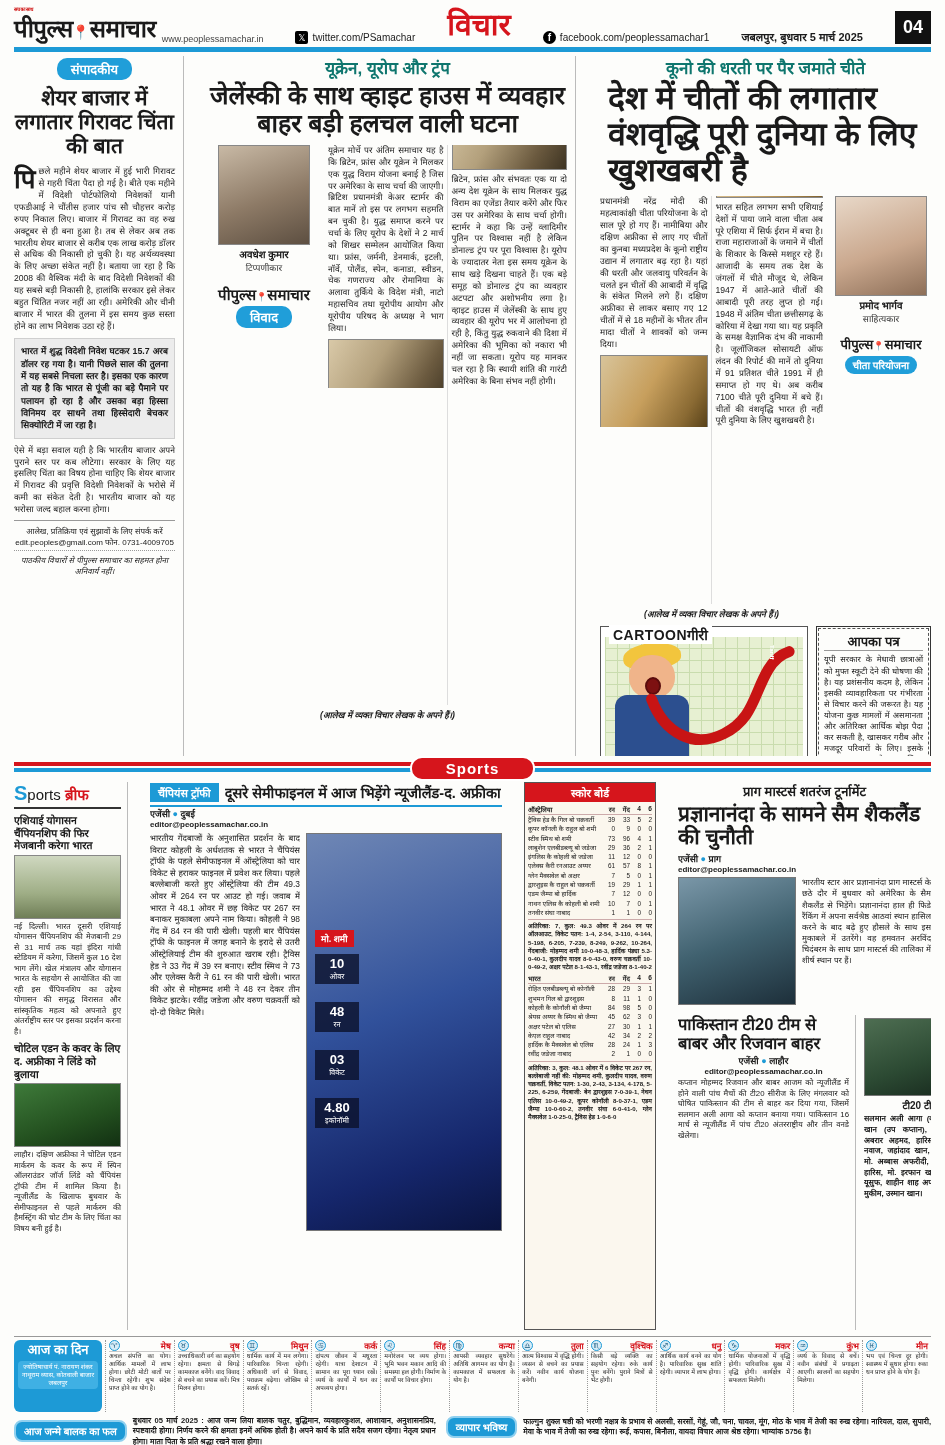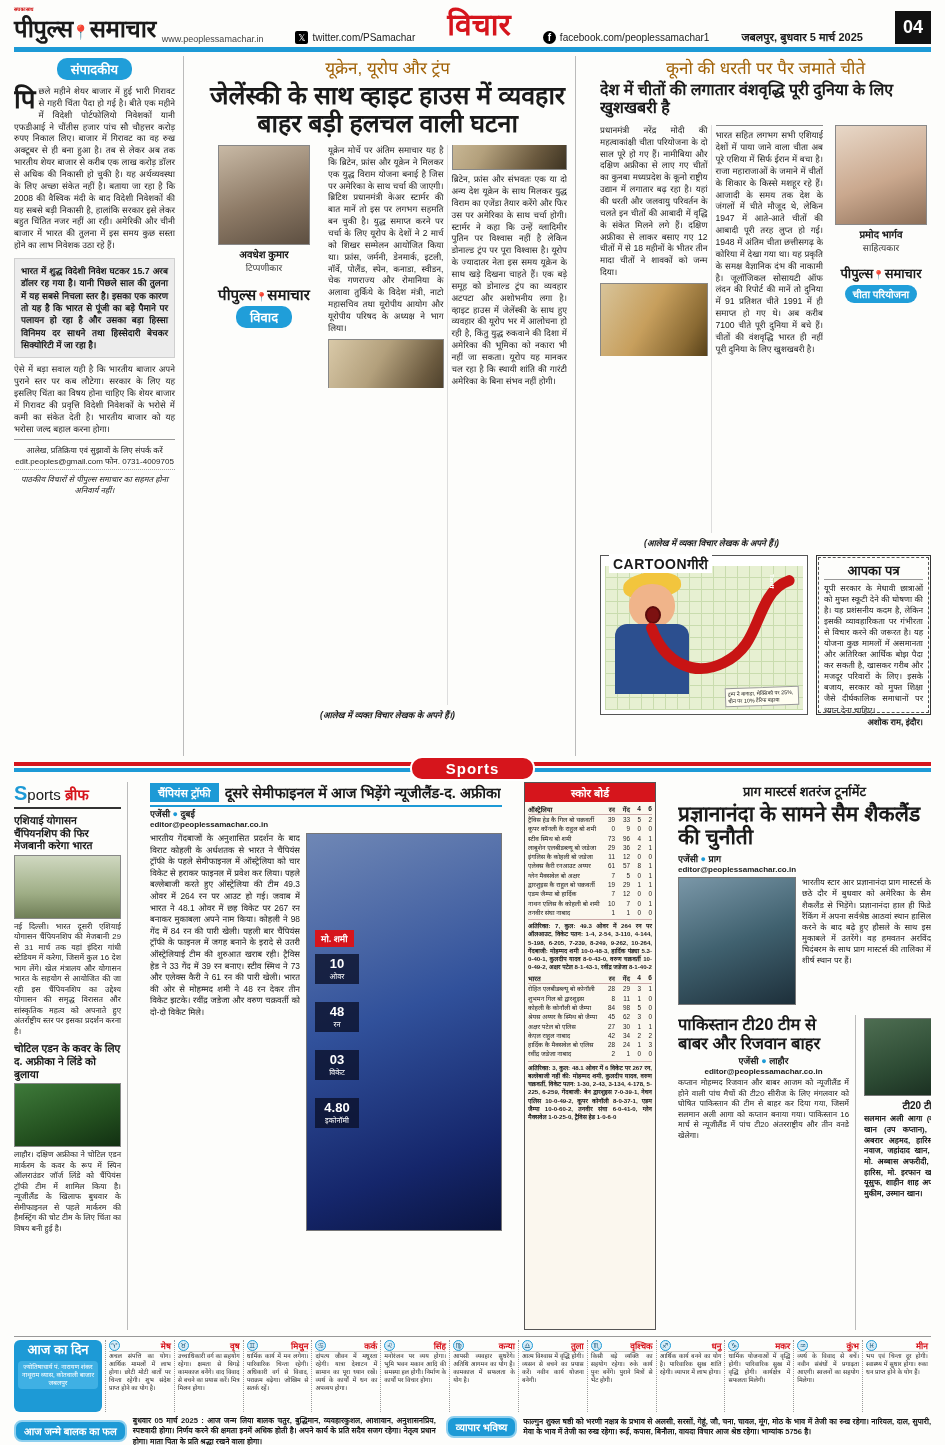--- a/index.html
+++ b/index.html
@@ -29,23 +29,23 @@
   .op-right{flex:1;}
   .badge{display:inline-block;background:#209ed9;color:#fff;font-weight:bold;border-radius:10px;padding:2px 14px;font-size:13px;}
   .badge-wrap{text-align:center;margin:2px 0 6px;}
   .ed-headline{font-size:21px;font-weight:bold;line-height:1.15;text-align:center;margin:2px 0 8px;}
   .body-txt{font-size:8.6px;line-height:1.38;text-align:justify;}
   .dropcap::first-letter{font-size:26px;font-weight:bold;float:left;line-height:.9;padding:2px 3px 0 0;}
   .quote-box{background:#ececec;border:1px solid #cfcfcf;font-weight:bold;font-size:8.8px;line-height:1.4;padding:6px;margin:6px 0;text-align:justify;}
   .contact{border-top:1px solid #999;margin-top:4px;padding-top:4px;font-size:8px;text-align:center;}
   .contact .em{font-weight:normal;}
   .contact .note{font-style:italic;border-top:1px dotted #999;margin-top:3px;padding-top:3px;}
-  .kicker{color:#a16207;font-weight:normal;font-size:17px;text-align:center;}
+  .kicker{color:#0f766e;font-weight:bold;font-size:17px;text-align:center;}
   .mid-headline{font-size:25px;font-weight:bold;line-height:1.12;text-align:center;margin:2px 0 8px;}
-  .right-headline{font-size:16px;font-weight:bold;line-height:1.12;text-align:left;margin:2px 0 8px;}
+  .right-headline{font-size:32px;font-weight:bold;line-height:1.12;text-align:left;margin:2px 8px 8px;}
   .author-blk{width:112px;flex:none;text-align:center;}
   .author-photo{width:92px;height:100px;margin:0 auto;border:1px solid #888;}
   .ph-a{background:linear-gradient(160deg,#c8b9a5,#8d7a66 55%,#5d4f41);}
   .ph-b{background:linear-gradient(160deg,#e8d8c8,#caa88e 55%,#8d6f58);}
   .author-name{font-weight:bold;font-size:10px;margin-top:2px;}
   .author-role{font-size:9px;color:#333;}
   .mini-logo{font-weight:bold;font-size:15px;margin-top:10px;white-space:nowrap;}
   .mini-logo .dot{color:#f5a300;font-size:9px;}
   .art-row{display:flex;gap:8px;}
   .cols2{column-count:2;column-gap:8px;column-rule:1px solid #ddd;}
@@ -178,20 +178,21 @@
     </div>
     <div class="mh-date">जबलपुर, बुधवार 5 मार्च 2025</div>
     <div class="pageno">04</div>
   </div>
   <div class="mh-rule"></div>
 
   <div class="opinion">
 
     <div class="op-col op-left">
       <div class="badge-wrap"><span class="badge">संपादकीय</span></div>
+      <div class="ed-headline">शेयर बाजार में लगातार गिरावट चिंता की बात</div>
       <div class="body-txt dropcap">पिछले महीने शेयर बाजार में हुई भारी गिरावट से गहरी चिंता पैदा हो गई है। बीते एक महीने में विदेशी पोर्टफोलियो निवेशकों यानी एफडीआई ने चौंतीस हजार पांच सौ चौहत्तर करोड़ रुपए निकाल लिए। बाजार में गिरावट का वह रुख अक्टूबर से ही बना हुआ है। तब से लेकर अब तक भारतीय शेयर बाजार से करीब एक लाख करोड़ डॉलर से अधिक की निकासी हो चुकी है। यह अर्थव्यवस्था के लिए अच्छा संकेत नहीं है। बताया जा रहा है कि 2008 की वैश्विक मंदी के बाद विदेशी निवेशकों की यह सबसे बड़ी निकासी है, हालांकि सरकार इसे लेकर बहुत चिंतित नजर नहीं आ रही। अमेरिकी और चीनी बाजार में भारत की तुलना में इस समय कुछ सस्ता होने का लाभ निवेशक उठा रहे हैं।</div>
       <div class="quote-box">भारत में शुद्ध विदेशी निवेश घटकर 15.7 अरब डॉलर रह गया है। यानी पिछले साल की तुलना में यह सबसे निचला स्तर है। इसका एक कारण तो यह है कि भारत से पूंजी का बड़े पैमाने पर पलायन हो रहा है और उसका बड़ा हिस्सा विनिमय दर साधने तथा हिस्सेदारी बेचकर सिक्योरिटी में जा रहा है।</div>
       <div class="body-txt">ऐसे में बड़ा सवाल यही है कि भारतीय बाजार अपने पुराने स्तर पर कब लौटेगा। सरकार के लिए यह इसलिए चिंता का विषय होना चाहिए कि शेयर बाजार में गिरावट की प्रवृत्ति विदेशी निवेशकों के भरोसे में कमी का संकेत देती है। भारतीय बाजार को यह भरोसा जल्द बहाल करना होगा।</div>
       <div class="contact">
         <div>आलेख, प्रतिक्रिया एवं सुझावों के लिए संपर्क करें</div>
         <div class="em">edit.peoples@gmail.com फोन. 0731-4009705</div>
         <div class="note">पाठकीय विचारों से पीपुल्स समाचार का सहमत होना अनिवार्य नहीं।</div>
       </div>
     </div>
 

